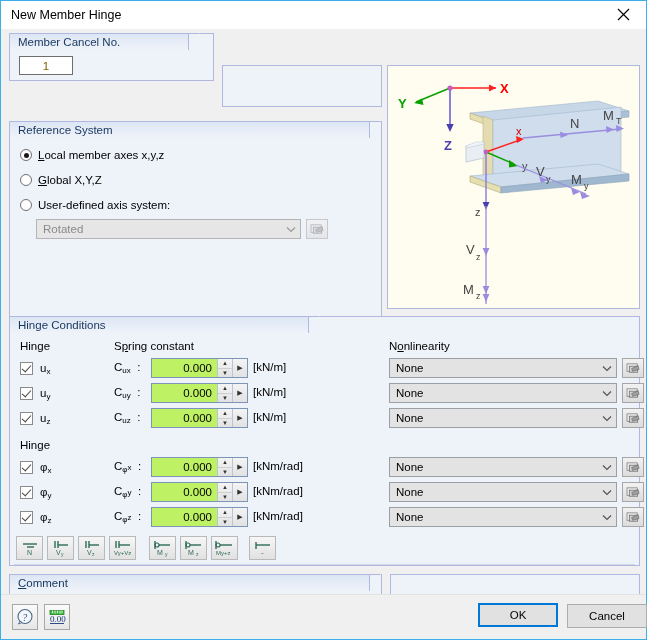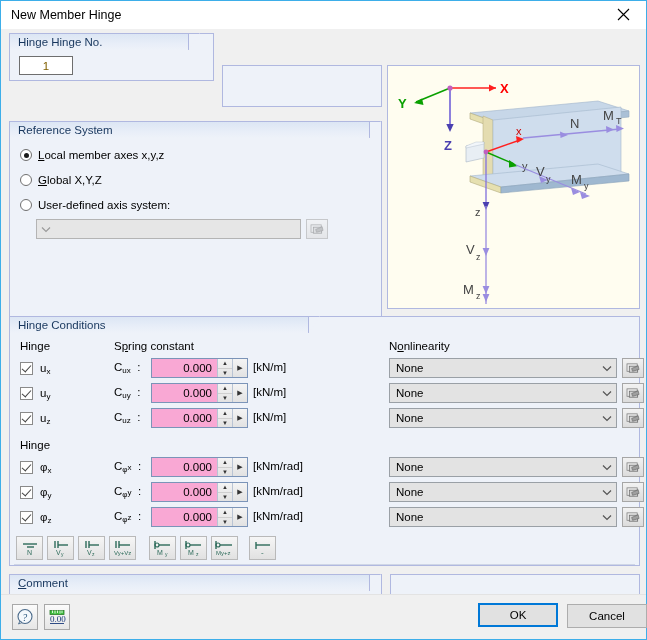--- a/index.html
+++ b/index.html
@@ -206,21 +206,21 @@
     transform: rotate(42deg);
   }
   .chk-label { font-size: 11.5px; }
   sub { font-size: 8px; vertical-align: baseline; position: relative; top: 2px; }
 
   .spin-wrap {
     position: absolute;
     height: 20px;
     box-sizing: border-box;
     border: 1px solid #7b94b8;
-    background: #f9a8d4;
+    background: #bef264;
     display: flex;
     align-items: stretch;
     justify-content: center;
   }
   .spin-val {
     flex: 1;
     text-align: right;
     padding-right: 5px;
     font-size: 11.5px;
     line-height: 18px;
@@ -323,21 +323,21 @@
       <svg width="13" height="13" viewBox="0 0 13 13">
           <path d="M1 1 L12 12 M12 1 L1 12" stroke="#000" stroke-width="1.1" fill="none"></path>
         </svg>
     </div>
   </div>
 
   <div class="content">
 
     <div class="group" id="grp-hingeno">
       <div class="group-header">
-        <span>Hinge Hinge No.</span>
+        <span>Member Cancel No.</span>
       </div>
       <div class="group-body">
         <input class="hingeno-input" value="1" style="">
       </div>
     </div>
 
     <div id="panel-blank"></div>
 
     <div class="group" id="grp-ref">
       <div class="group-header">
@@ -351,20 +351,21 @@
         <div class="radio-row" style="top:33px">
           <span class="radio"></span>
           <span><span class="u">G</span>lobal X,Y,Z</span>
         </div>
         <div class="radio-row" style="top:58px">
           <span class="radio"></span>
           <span>User-defined axis system:</span>
         </div>
 
         <div class="combo disabled" style="left:26px; top:80px; width:265px;">
+          <span class="combo-text">Rotated</span>
           <span class="arrow">
             <svg width="10" height="7" viewBox="0 0 10 7">
                 <path d="M1 1.5 L5 5.5 L9 1.5" stroke="#9a9a9a" stroke-width="1.2" fill="none"></path>
               </svg>
           </span>
         </div>
         <div class="btn-img disabled" style="left:296px; top:80px;">
           <svg width="15" height="13" viewBox="0 0 16 14">
             <rect x="1" y="2" width="11" height="8" fill="#e8e8e8" stroke="#7a7a7a" stroke-width="0.8"></rect>
             <rect x="3.5" y="4.5" width="9" height="6.5" fill="#cfcfcf" stroke="#6a6a6a" stroke-width="0.8"></rect>

